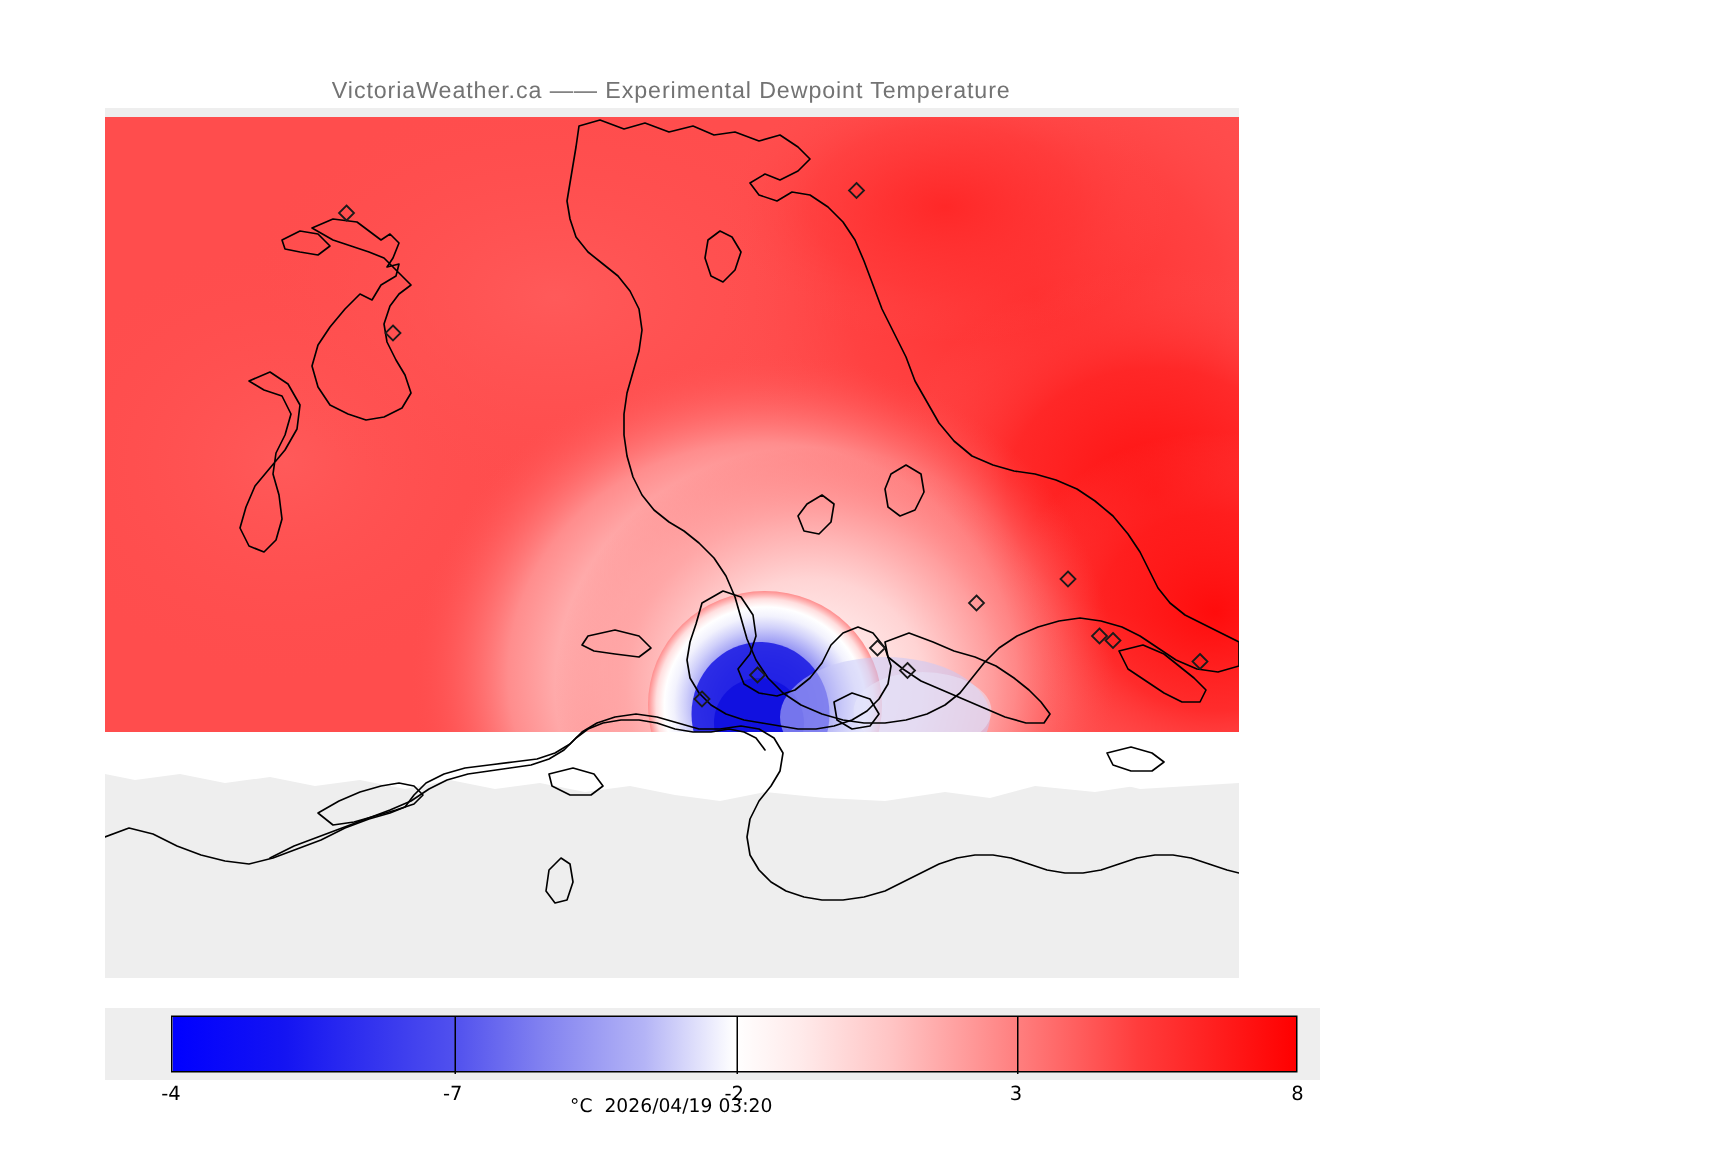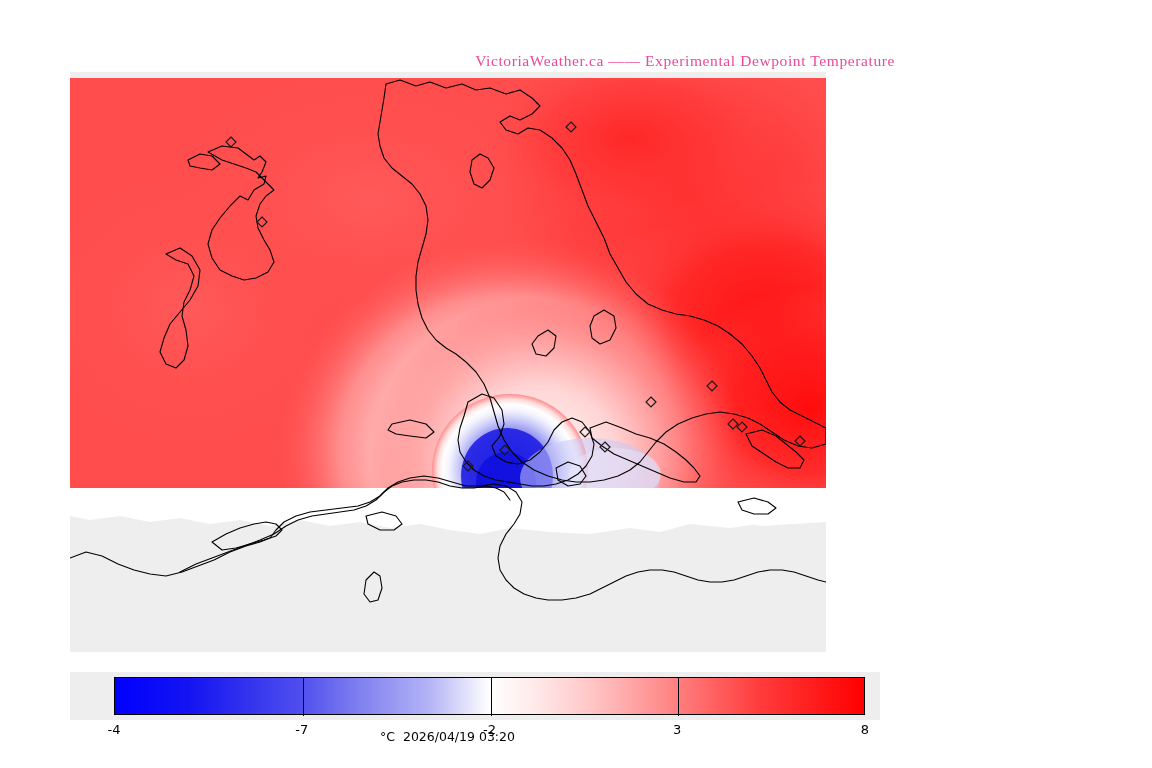--- a/index.html
+++ b/index.html
@@ -14,25 +14,25 @@
     font-family: "DejaVu Sans", sans-serif;
     overflow: hidden;
   }
 
   
   #chart-title {
     position: absolute;
     left: 0;
     top: 52px;
     width: 895px;
-    text-align: right;
-    font-family: Liberation Serif, serif;
+    text-align: center;
+    font-family: Liberation Sans, sans-serif;
     font-size: 15.5px;
     letter-spacing: 0.6px;
-    color: #ec4899;
+    color: #737373;
     white-space: pre;
   }
 
   
   #map-panel {
     position: absolute;
     left: 70px;
     top: 72px;
     width: 756px;
     height: 580px;

